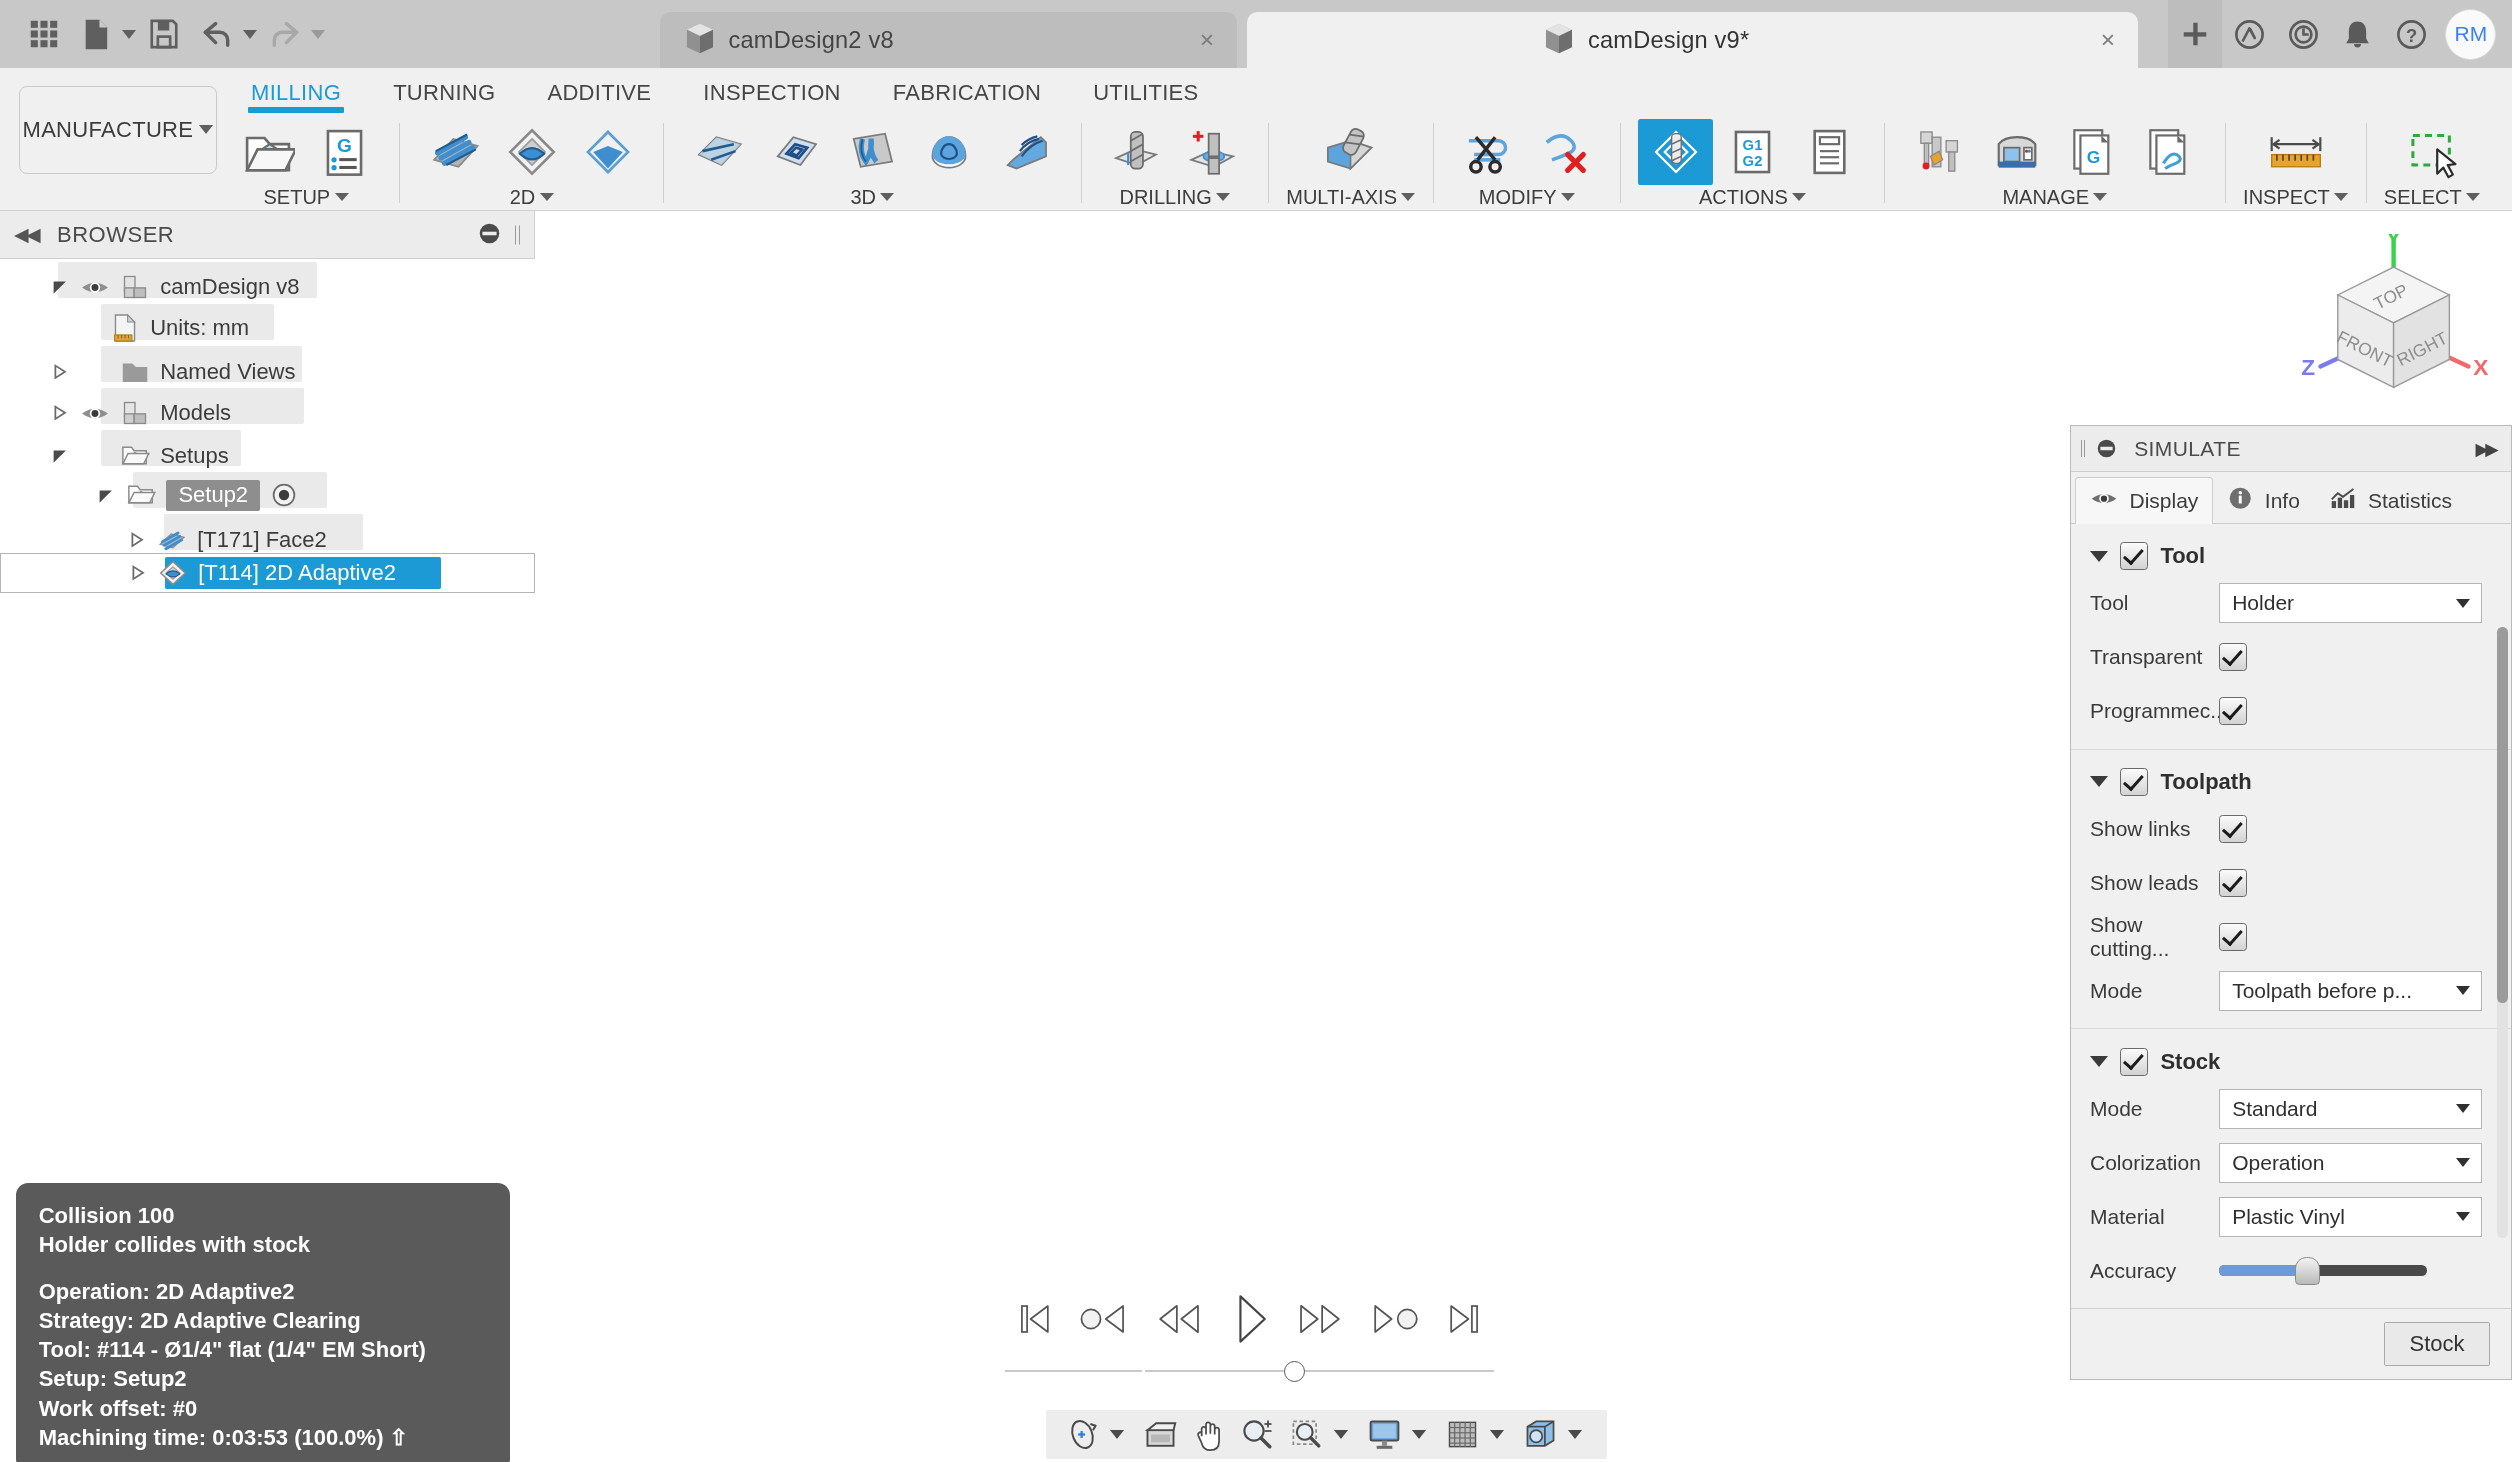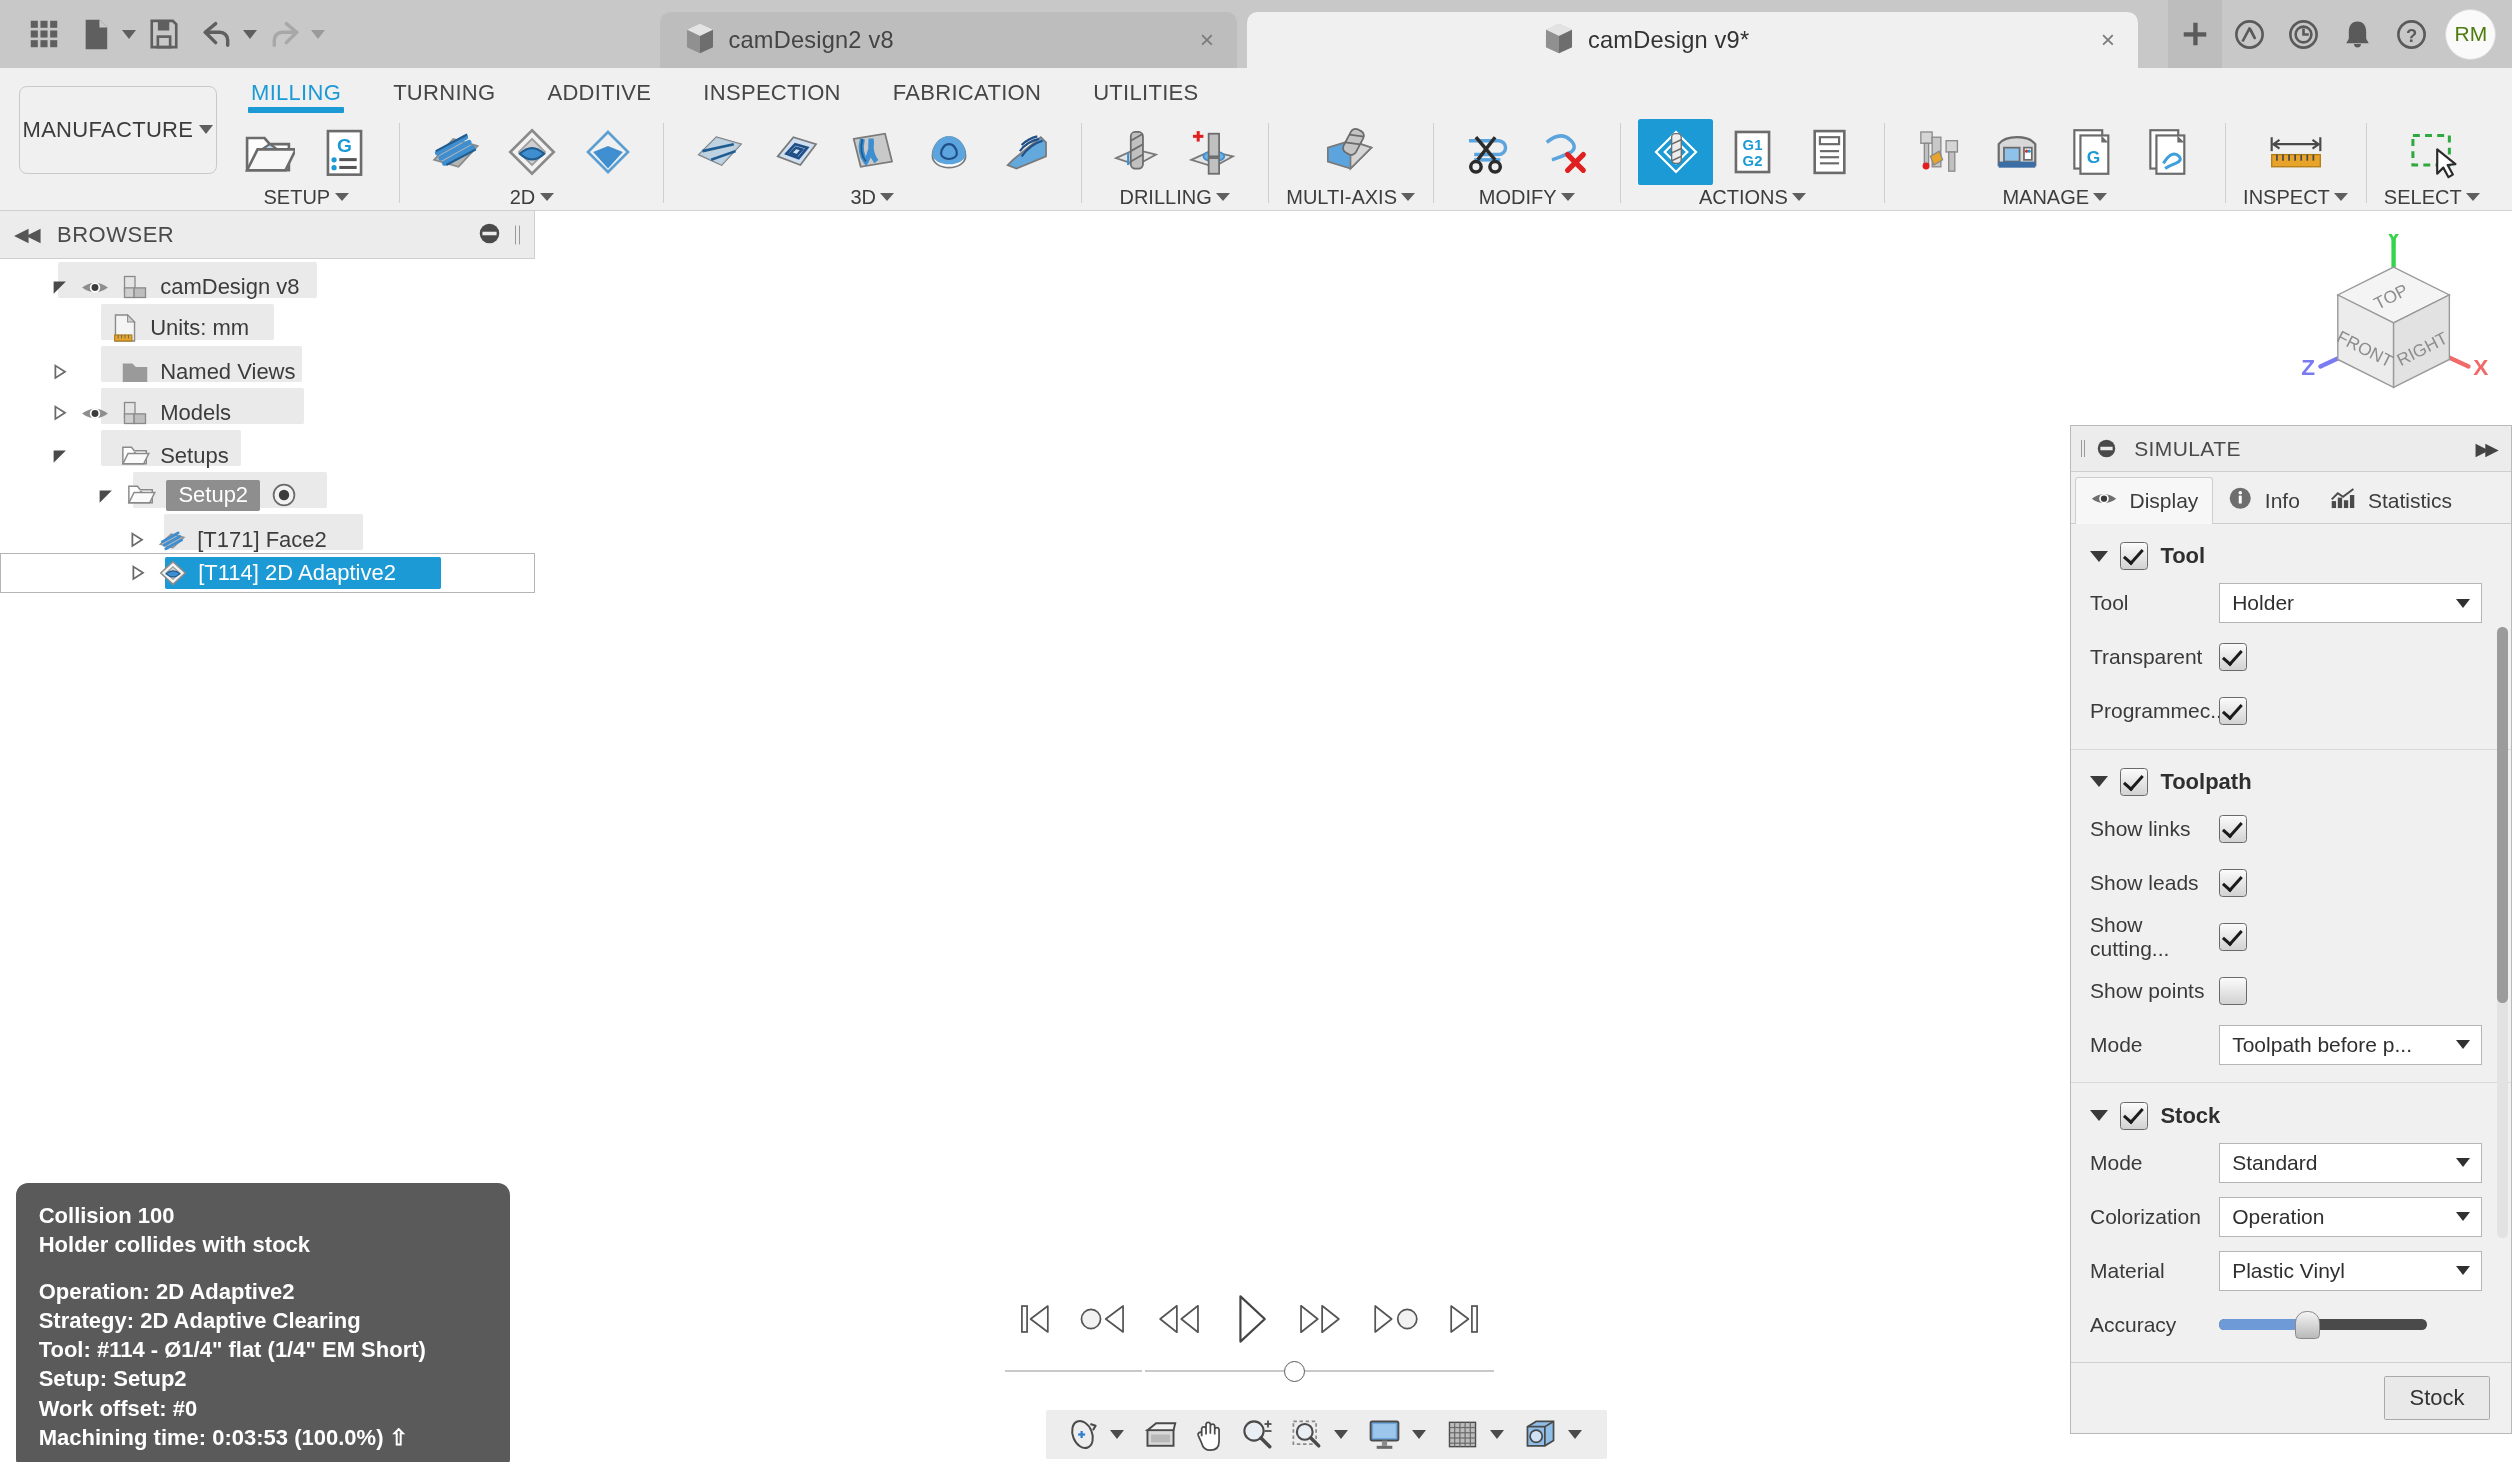--- a/index.html
+++ b/index.html
@@ -28,21 +28,21 @@
   .tab-label{font-size:23.6px;color:#444;letter-spacing:0.2px;white-space:nowrap;}
   .tab-active .tab-label{color:#333;}
   .tab-close{position:absolute;right:23px;top:50%;transform:translateY(-50%);
              font-size:24.5px;color:#7b7b7b;cursor:pointer;line-height:1;}
 
   .tb-right{position:absolute;right:0;top:0;height:68px;display:flex;align-items:center;gap:0px;}
   .plusbtn{width:54px;height:68px;display:flex;align-items:center;justify-content:center;
            background:#bdbdbd;cursor:pointer;}
   .iconbtn{width:54px;height:68px;display:flex;align-items:center;justify-content:center;cursor:pointer;}
   .avatar{width:49px;height:49px;border-radius:50%;background:#fafafa;border:0.9px solid #d8d8d8;
-          display:flex;align-items:center;justify-content:center;font-size:21px;color:#4d7c0f;
+          display:flex;align-items:center;justify-content:center;font-size:21px;color:#3b82f6;
           margin-right:15.7px;margin-left:7px;cursor:pointer;}
 
   
   .ribbon{position:absolute;left:0;top:68px;width:2512px;height:142px;background:#f0f0f0;
           border-bottom:0.9px solid #d2d2d2;}
   .mfr{position:absolute;left:19px;top:17.5px;width:196px;height:86px;border:0.9px solid #c9c9c9;
        border-radius:7.9px;background:#f0f0f0;display:flex;align-items:center;justify-content:center;
        gap:7.9px;cursor:pointer;}
   .mfr-label{font-size:22px;color:#3c3c3c;letter-spacing:0.3px;}
 
@@ -1016,24 +1016,20 @@
           <span class="rlabel">Show links</span>
           <span class="chk on"></span>
         </div>
         <div class="row">
           <span class="rlabel">Show leads</span>
           <span class="chk on"></span>
         </div>
         <div class="row">
           <span class="rlabel">Show cuttinɡ...</span>
           <span class="chk on"></span>
-        </div>
-        <div class="row">
-          <span class="rlabel">Show points</span>
-          <span class="chk"></span>
         </div>
         <div class="row">
           <span class="rlabel">Mode</span>
           <span class="sel" style="width:238px;">
             <span>Toolpath before p...</span>
             <span class="dn"></span>
           </span>
         </div>
       </div>
 

